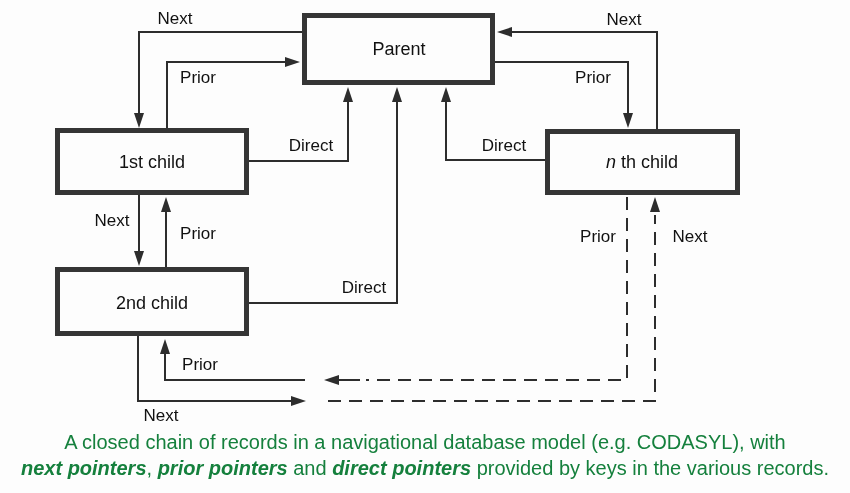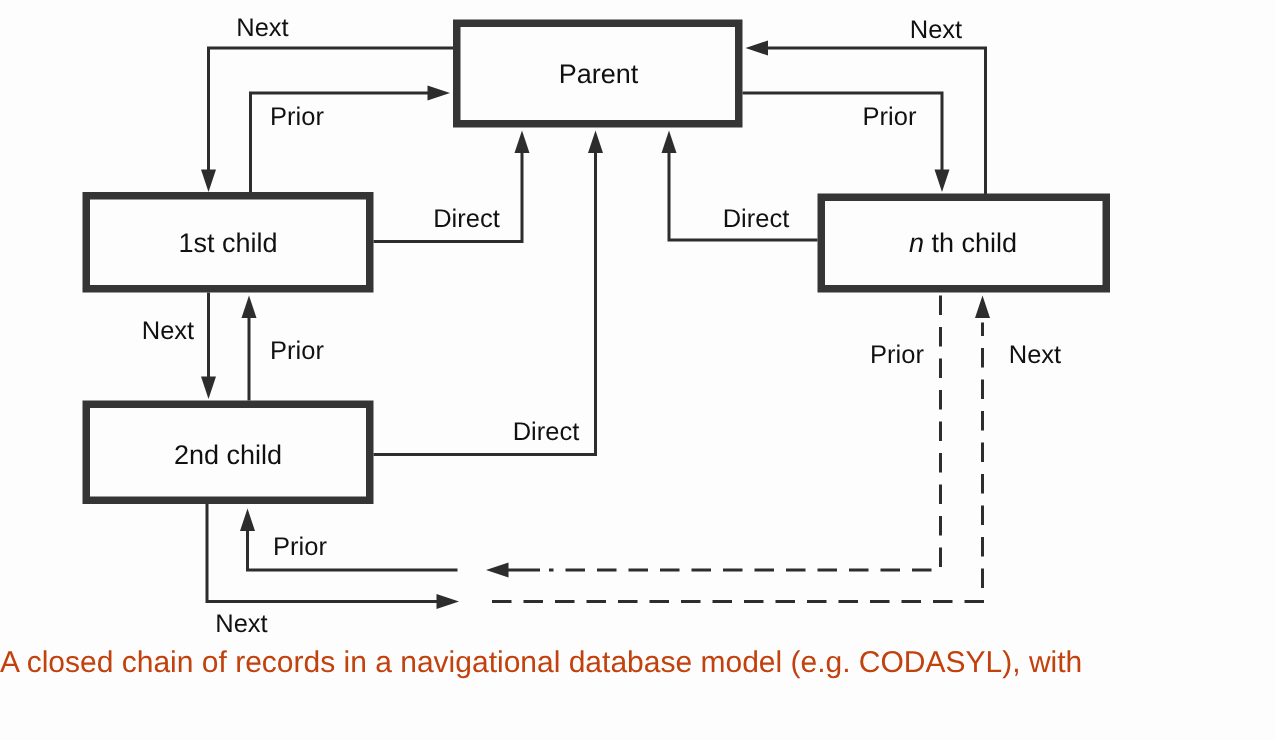--- a/index.html
+++ b/index.html
@@ -44,23 +44,24 @@
     font-size: 17px;
     fill: #111;
     text-anchor: middle;
   }
   .italic { font-style: italic; }
   #caption {
     position: absolute;
     left: 0;
     top: 429px;
     width: 850px;
+    text-align: center;
     font-size: 20px;
     line-height: 26px;
-    color: #c2410c;
+    color: #15803d;
   }
   .bi { font-weight: bold; font-style: italic; }
 </style>
 </head>
 <body>
 
 <div id="stage">
   <svg width="850" height="428" viewBox="0 0 850 428">
 
     <polyline class="edge" points="302,32 139,32 139,121"></polyline>
@@ -118,14 +119,15 @@
     <text class="edge-label" x="112" y="226">Next</text>
     <text class="edge-label" x="198" y="239">Prior</text>
     <text class="edge-label" x="200" y="370">Prior</text>
     <text class="edge-label" x="161" y="421">Next</text>
     <text class="edge-label" x="598" y="242">Prior</text>
     <text class="edge-label" x="690" y="242">Next</text>
   </svg>
 
   <div id="caption">
     <div>A closed chain of records in a navigational database model (e.g. CODASYL), with</div>
+    <div><span class="bi">next pointers</span><span>, </span><span class="bi">prior pointers</span><span> and </span><span class="bi">direct pointers</span><span> provided by keys in the various records.</span></div>
   </div>
 </div>
 
 </body></html>

